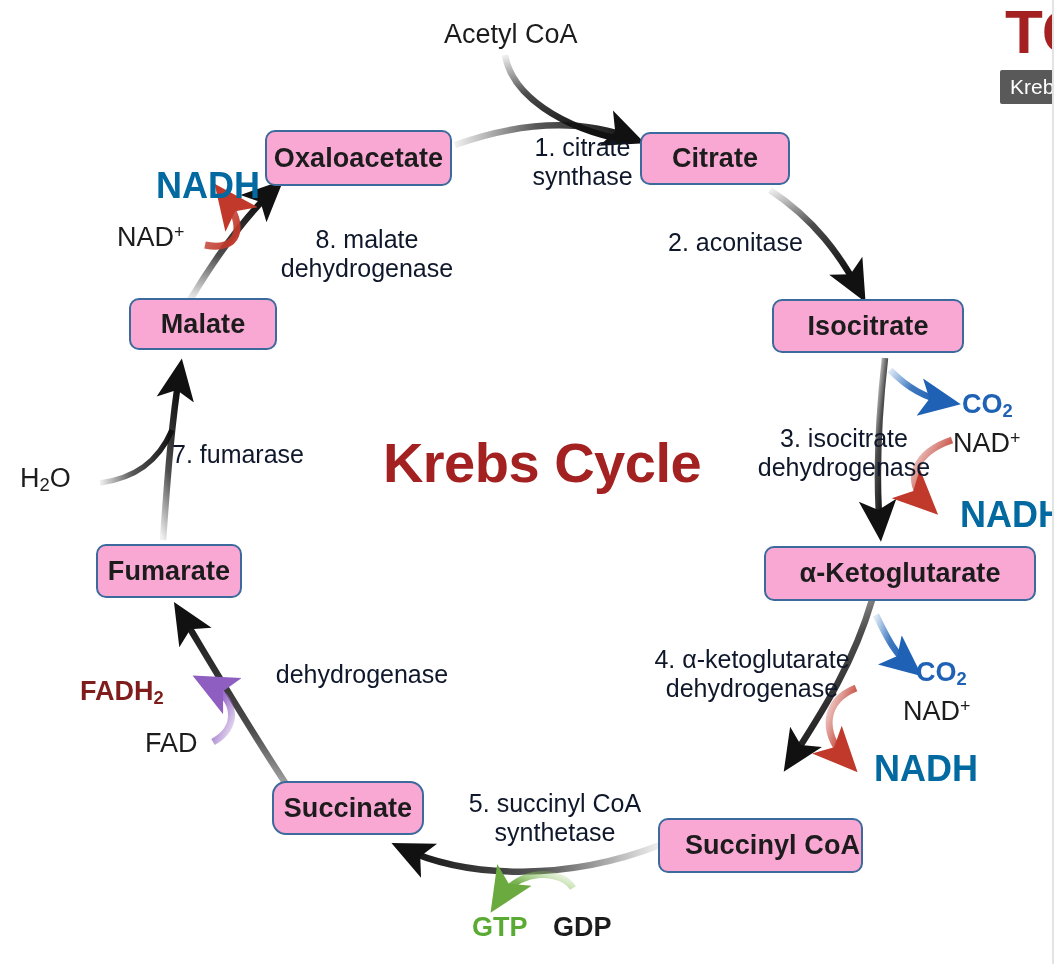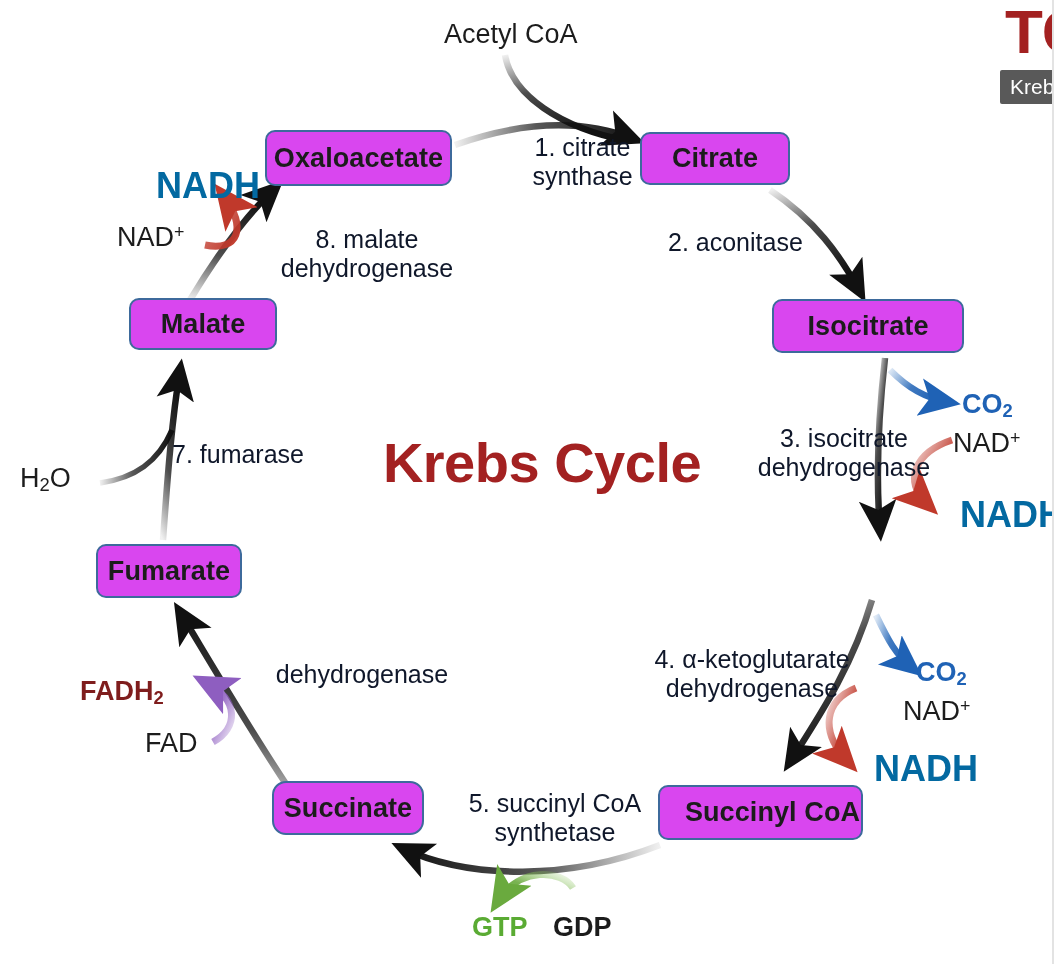--- a/index.html
+++ b/index.html
@@ -7,21 +7,21 @@
     width:1054px;height:964px;overflow:hidden;position:relative;
     font-family:"Liberation Sans","DejaVu Sans",sans-serif;
     background:#ffffff;
   }
   #stage{position:absolute;left:0;top:0;width:1054px;height:964px;overflow:hidden;}
   #edge-line{position:absolute;right:0;top:0;width:2px;height:964px;background:#e3e3e3;}
 
   
   .node{
     position:absolute;
-    background:#d946ef;
+    background:#f9a8d4;
     border:2.5px solid #3d6a9c;
     border-radius:10px;
     color:#1c1c1c;
     font-weight:bold;
     display:flex;align-items:center;justify-content:center;
     box-sizing:border-box;
     letter-spacing:.1px;
     white-space:nowrap;
   }
 
@@ -164,22 +164,23 @@
 
     <path d="M205,245 C238,252 248,228 223,195" fill="none" stroke="url(#fadeRed)" stroke-width="7" marker-end="url(#ahRed)"></path>
   </svg>
 
   <div class="node" style="left:265px;top:130px;width:187px;height:56px;font-size:27px;">Oxaloacetate</div>
 
   <div class="node" style="left:640px;top:132px;width:150px;height:53px;font-size:27px;">Citrate</div>
 
   <div class="node" style="left:772px;top:299px;width:192px;height:54px;font-size:27px;">Isocitrate</div>
 
-
-  <div class="node" style="left:658px;top:785px;width:205px;height:55px;font-size:27px;padding-left:24px;">Succinyl CoA</div>
+  <div class="node" style="left:764px;top:546px;width:272px;height:55px;font-size:27px;">α-Ketoglutarate</div>
+
+  <div class="node" style="left:658px;top:818px;width:205px;height:55px;font-size:27px;padding-left:24px;">Succinyl CoA</div>
 
   <div class="node" style="left:272px;top:781px;width:152px;height:54px;font-size:27px;border-radius:14px;">Succinate</div>
 
   <div class="node" style="left:96px;top:544px;width:146px;height:54px;font-size:27px;">Fumarate</div>
 
   <div class="node" style="left:129px;top:298px;width:148px;height:52px;font-size:27px;">Malate</div>
 
   <div class="lbl enzyme ctr" style="left:495px;top:133px;width:175px;">
     <div>1. citrate</div>
     <div>synthase</div>

